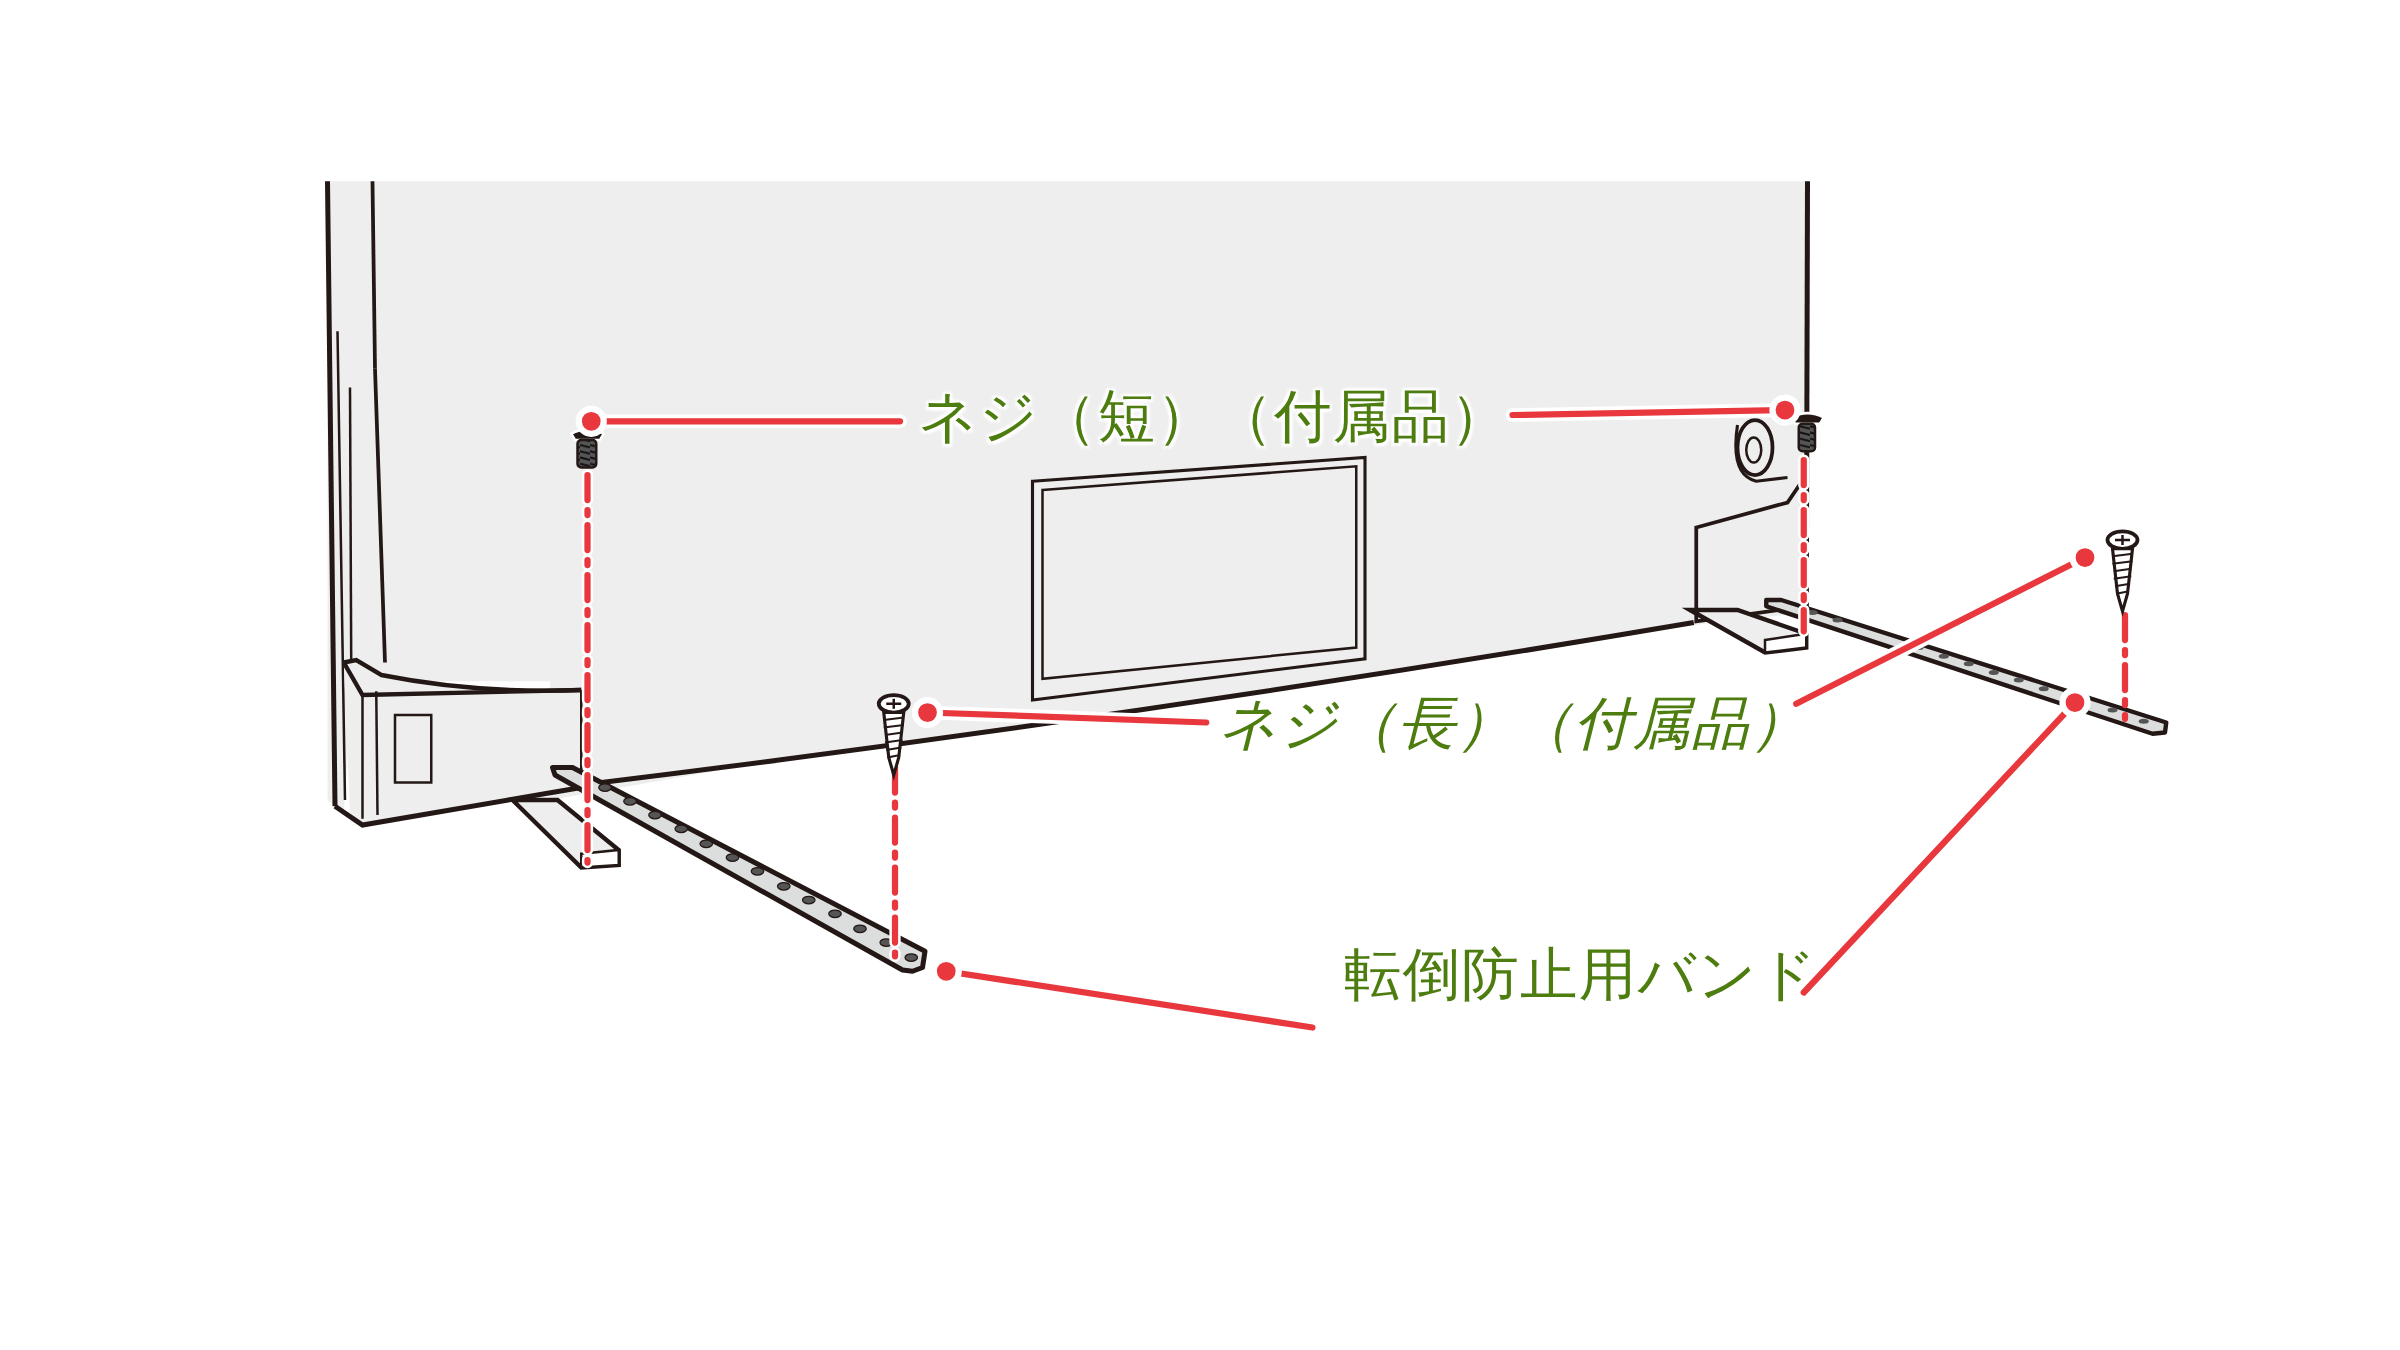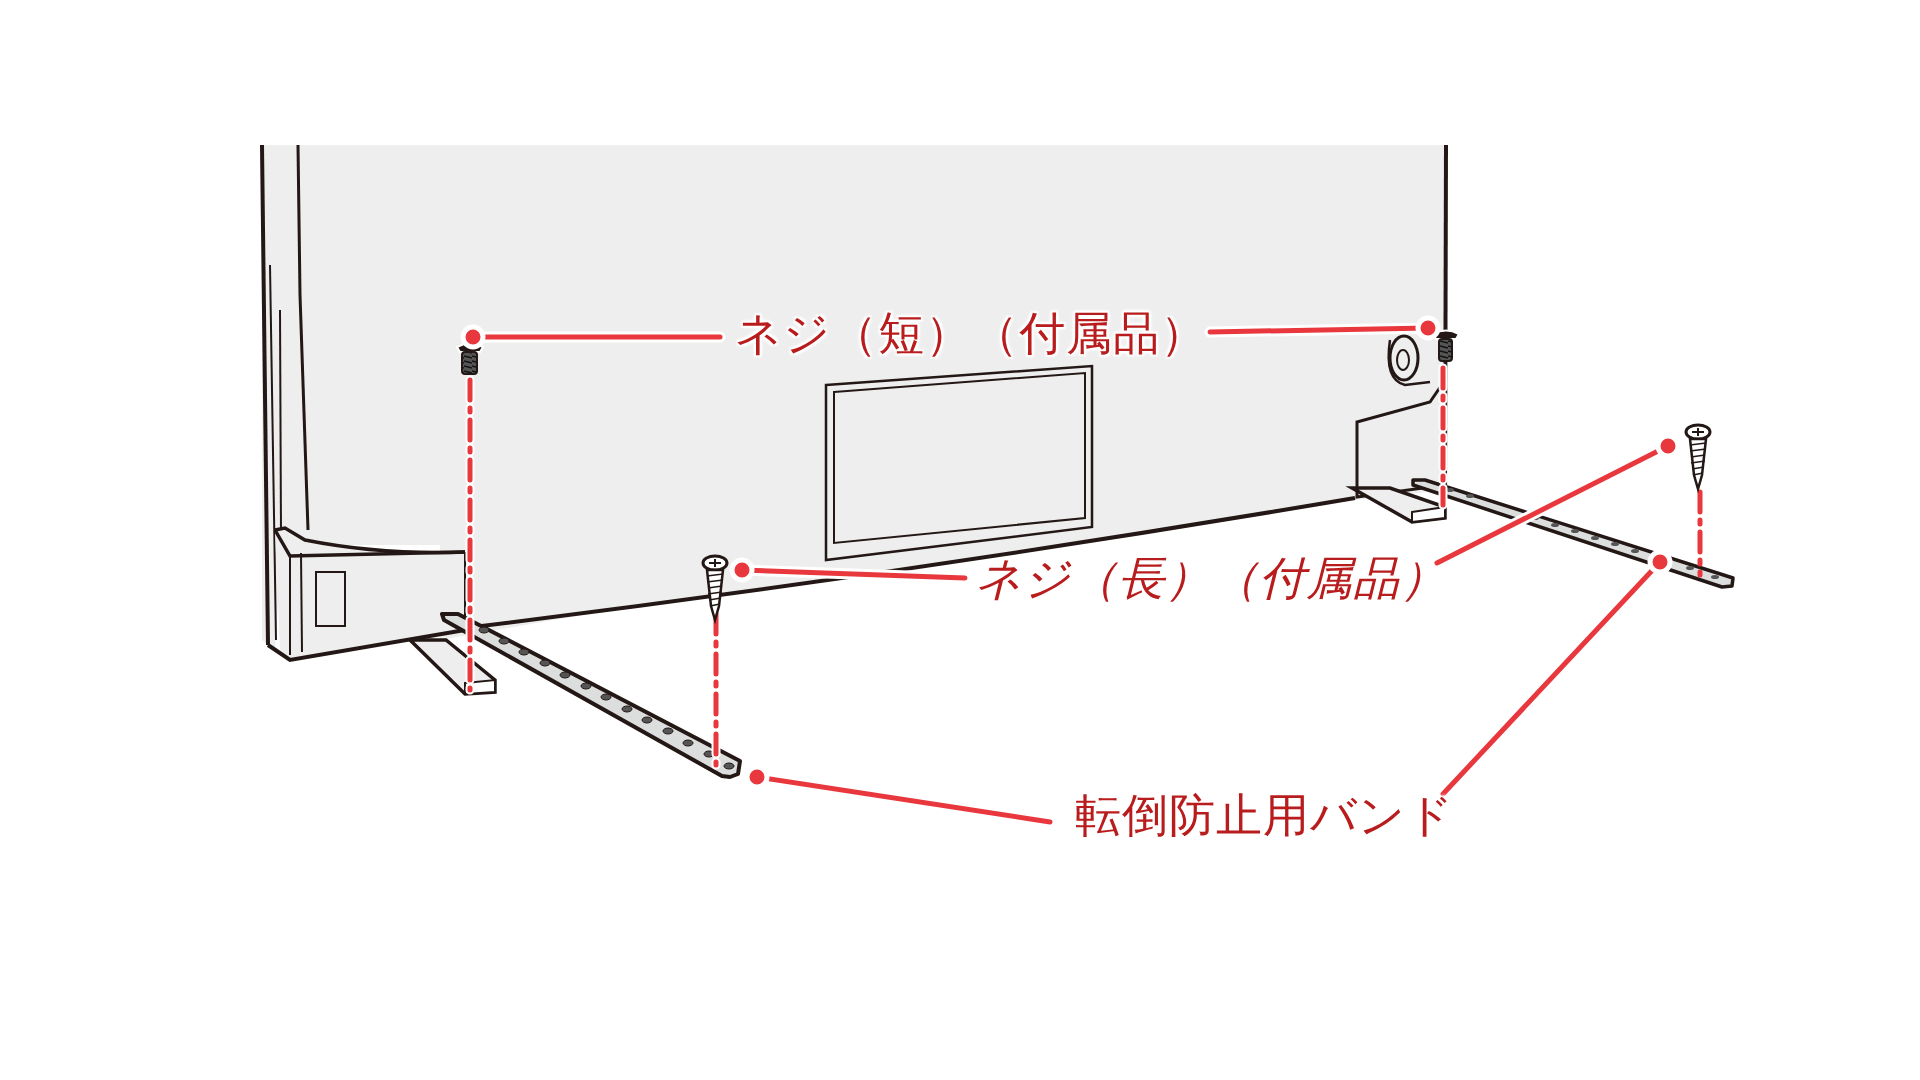--- a/index.html
+++ b/index.html
@@ -1,19 +1,19 @@
 <!DOCTYPE html>
 <html><head>
 <meta charset="utf-8">
 <style>
   html, body { margin:0; padding:0; background:#ffffff; }
   body { width:1920px; height:1080px; position:relative; overflow:hidden;
          font-family: "DejaVu Sans", "Liberation Sans", sans-serif; }
   #stage { position:absolute; left:0; top:0; width:1920px; height:1080px; }
-  .label { position:absolute; color:#b91c1c; font-size:46px; line-height:1; white-space:nowrap;
+  .label { position:absolute; color:#4d7c0f; font-size:46px; line-height:1; white-space:nowrap;
            font-family: "DejaVu Sans", "Liberation Sans", sans-serif; letter-spacing:1px;
            text-shadow: 0 0 3px #fff, 0 0 3px #fff, 2px 2px 2px #fff, -2px -2px 2px #fff,
                         2px -2px 2px #fff, -2px 2px 2px #fff, 0 0 6px #fff; }
 </style>
 </head>
 <body>
 
 <svg id="stage" viewBox="0 0 1920 1080" xmlns="http://www.w3.org/2000/svg">
   <defs>
     <pattern id="thread" width="8" height="5" patternUnits="userSpaceOnUse">
@@ -174,13 +174,13 @@
       <circle cx="1428" cy="328" r="10"></circle>
     <circle cx="742" cy="570" r="10"></circle>
       <circle cx="1668" cy="446" r="10"></circle>
     <circle cx="757" cy="777" r="10"></circle>
       <circle cx="1660" cy="562" r="10"></circle>
   </g>
 </svg>
 
 <div class="label" style="left:735px; top:310px;">ネジ（短）（付属品）</div>
 <div class="label" style="left:975px; top:555px;font-style:italic;">ネジ（長）（付属品）</div>
-<div class="label" style="left:1075px; top:792px;text-align:center;">転倒防止用バンド</div>
+<div class="label" style="left:1075px; top:756px;text-align:center;">転倒防止用バンド</div>
 
 </body></html>

